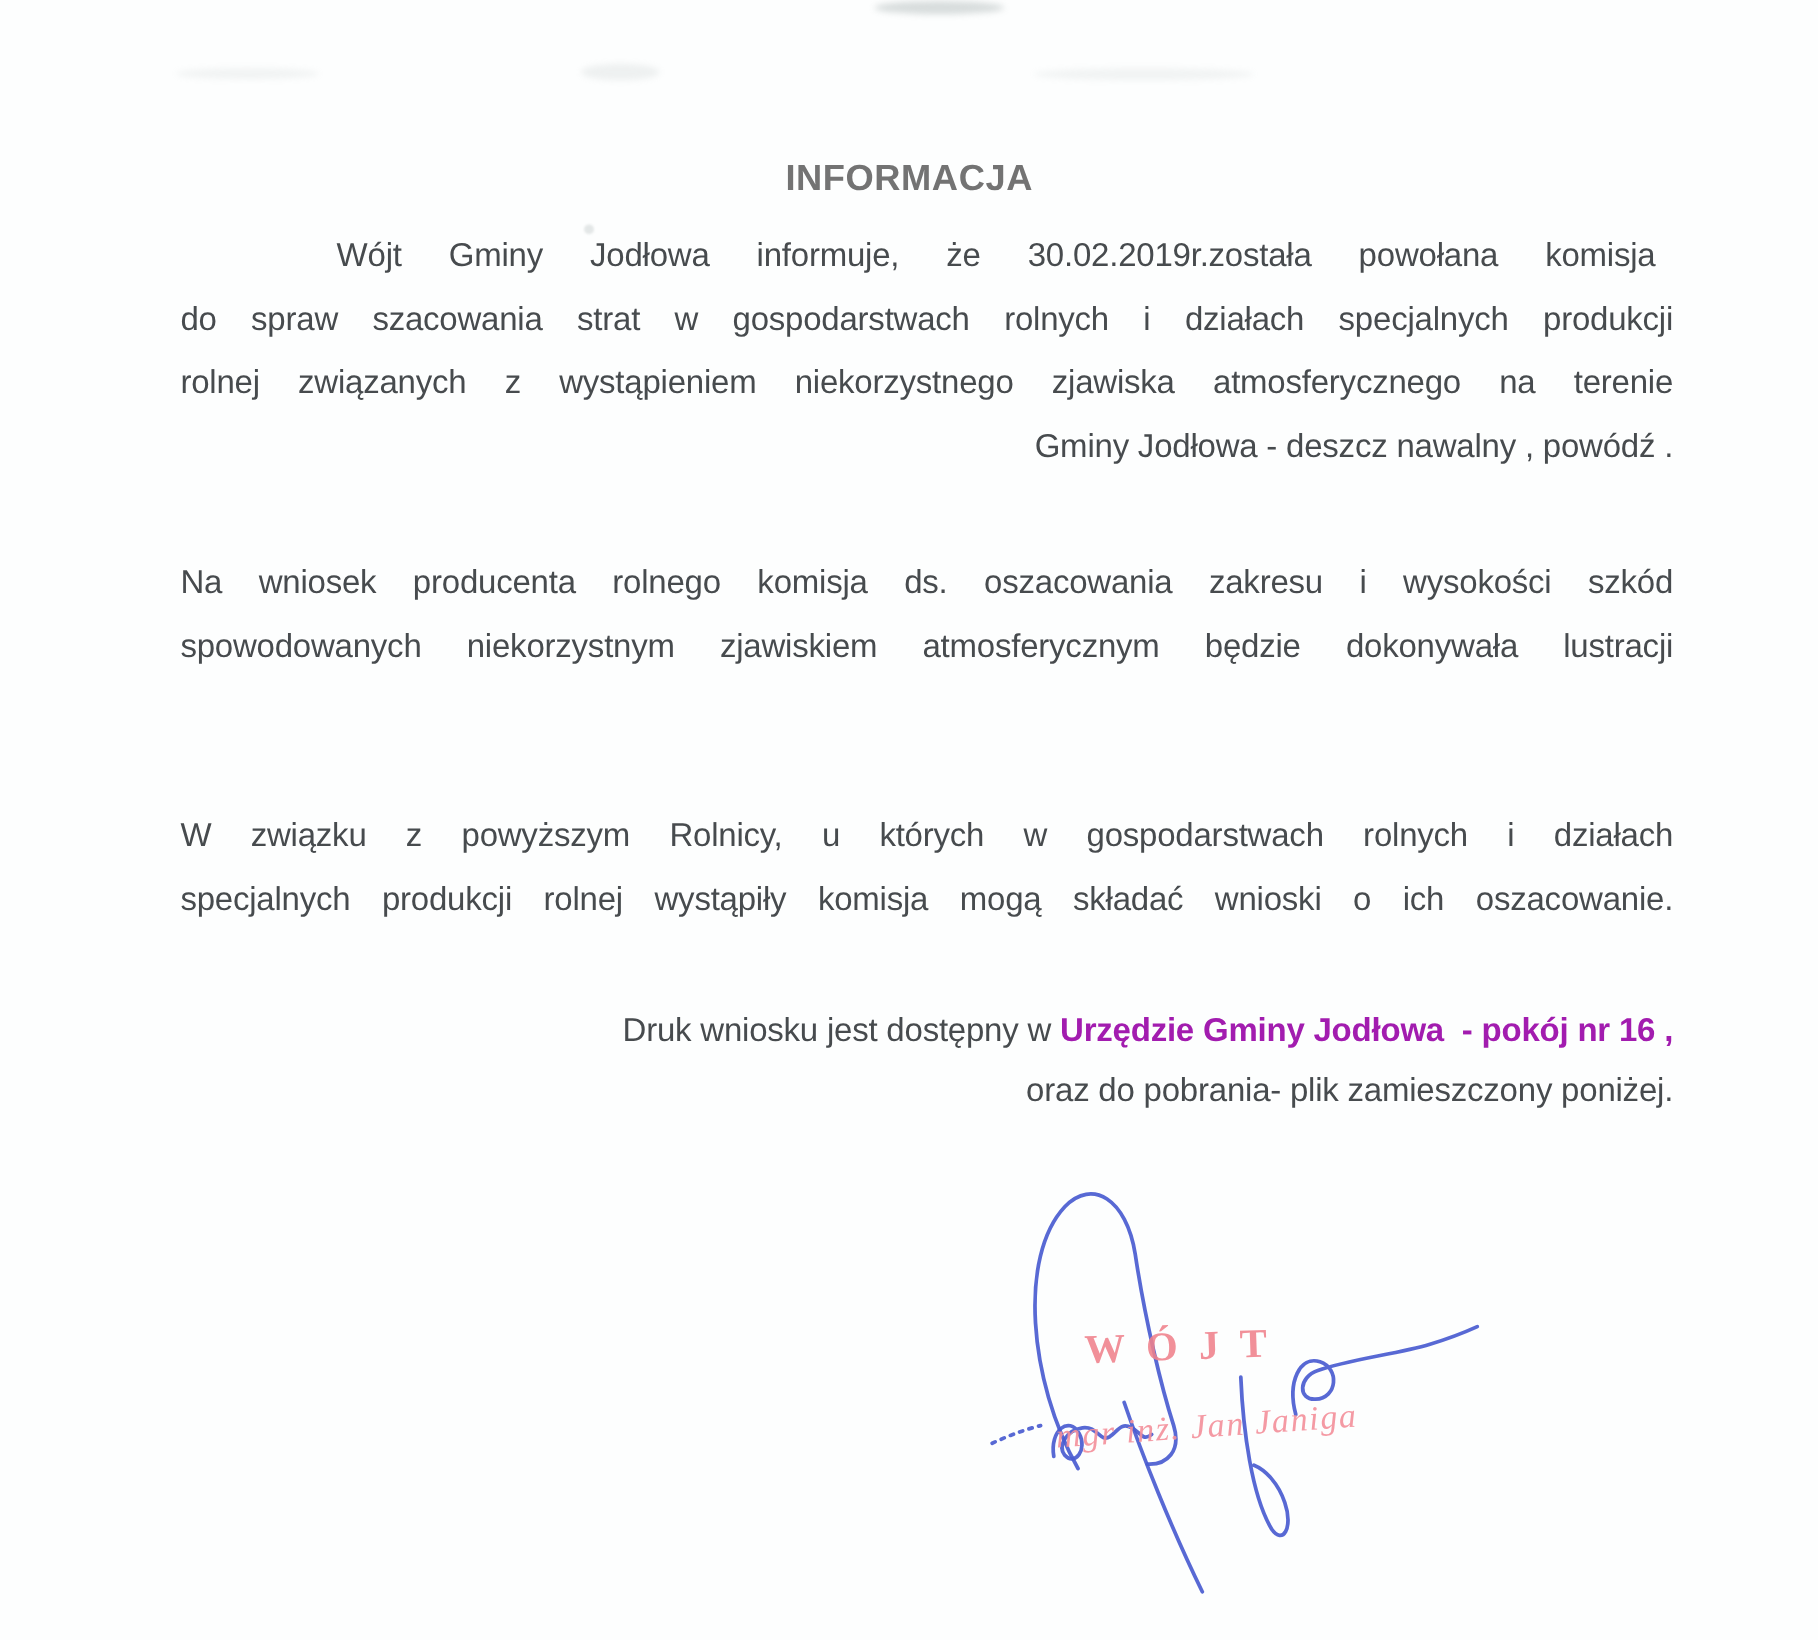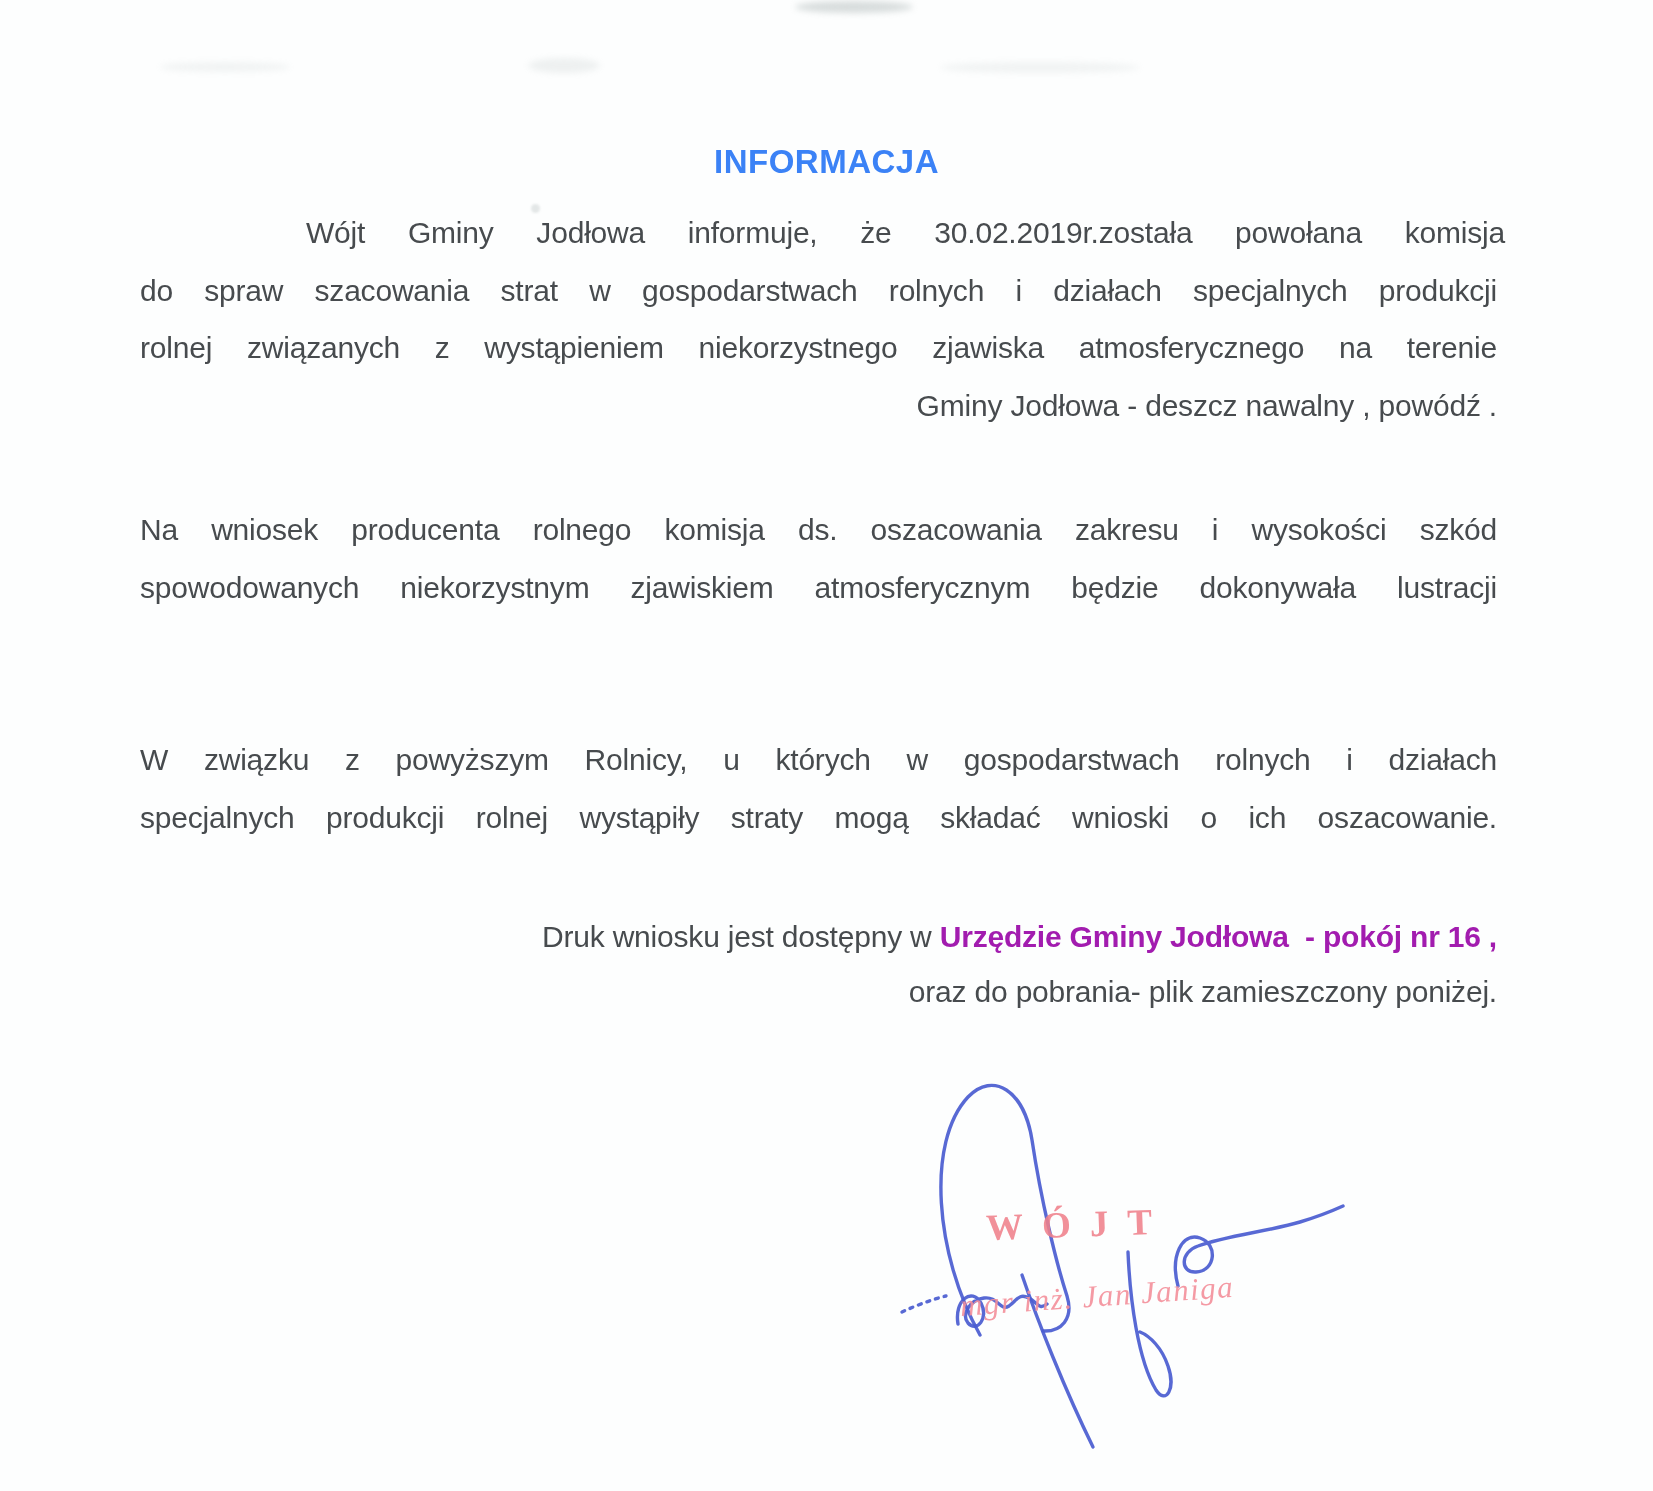--- a/index.html
+++ b/index.html
@@ -38,25 +38,25 @@
   .title {
     position: absolute;
     left: 0;
     top: 143px;
     width: 100%;
     margin: 0;
     text-align: center;
     font-size: 33px;
     font-weight: bold;
     letter-spacing: 0.5px;
-    color: #3b82f6;
+    color: #737373;
   }
   .line {
     position: absolute;
-    left: 140px;
+    left: 164px;
     width: 1357px;
     font-size: 30px;
     line-height: 42px;
     color: var(--text-color);
     letter-spacing: -0.2px;
   }
   .justify {
     text-align: justify;
     text-align-last: justify;
   }
@@ -133,21 +133,21 @@
 
   <div class="line justify indent-first" style="top:212px">Wójt Gminy Jodłowa  informuje, że 30.02.2019r.została powołana komisja</div>
   <div class="line justify" style="top:270px">do spraw  szacowania strat w gospodarstwach rolnych i działach specjalnych produkcji</div>
   <div class="line justify" style="top:327px">rolnej związanych z wystąpieniem niekorzystnego zjawiska atmosferycznego na terenie</div>
   <div class="line left" style="top:385px">Gminy Jodłowa - deszcz nawalny , powódź .</div>
 
   <div class="line justify" style="top:509px">Na wniosek producenta rolnego komisja ds. oszacowania zakresu i wysokości szkód</div>
   <div class="line justify" style="top:567px">spowodowanych niekorzystnym zjawiskiem atmosferycznym będzie dokonywała lustracji</div>
 
   <div class="line justify" style="top:739px">W związku z powyższym Rolnicy, u których w gospodarstwach rolnych i działach</div>
-  <div class="line justify" style="top:797px">specjalnych produkcji rolnej wystąpiły straty mogą składać wnioski o ich oszacowanie.</div>
+  <div class="line justify" style="top:797px">specjalnych produkcji rolnej wystąpiły komisja mogą składać wnioski o ich oszacowanie.</div>
 
   <div class="line left" style="top:916px"><span>Druk wniosku jest dostępny w </span><span class="bold">Urzędzie Gminy Jodłowa  - pokój nr 16 ,</span></div>
   <div class="line left" style="top:971px"> oraz do pobrania- plik zamieszczony poniżej.</div>
 
   <div class="signature-block">
     <svg class="signature-svg" viewBox="0 0 500 420">
 
       <path d="M 100,275 C 55,195 46,82 88,37 C 113,11 144,30 152,80 C 161,140 176,202 187,236 C 194,259 181,272 163,271"></path>
 
       <path d="M 22,252 C 35,246 50,240 66,236" stroke-dasharray="3,6" stroke-width="2.4"></path>

